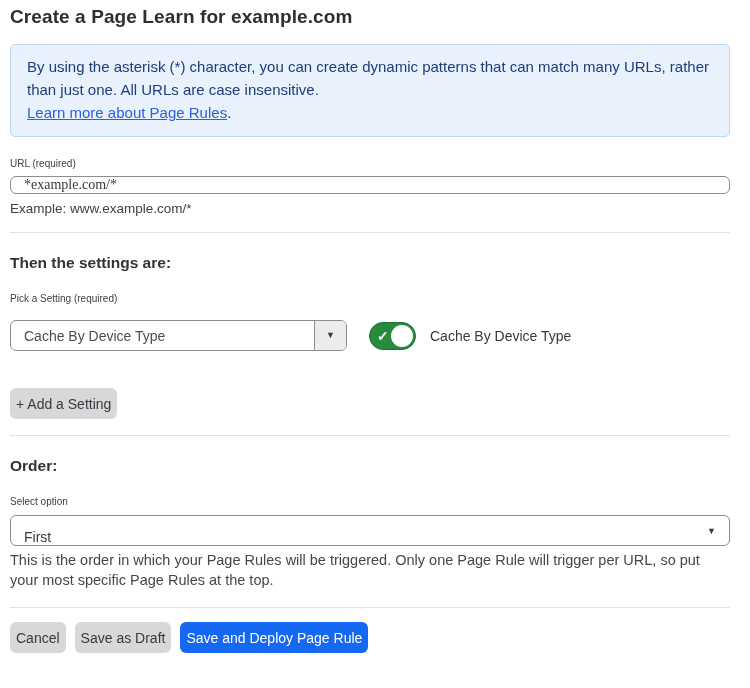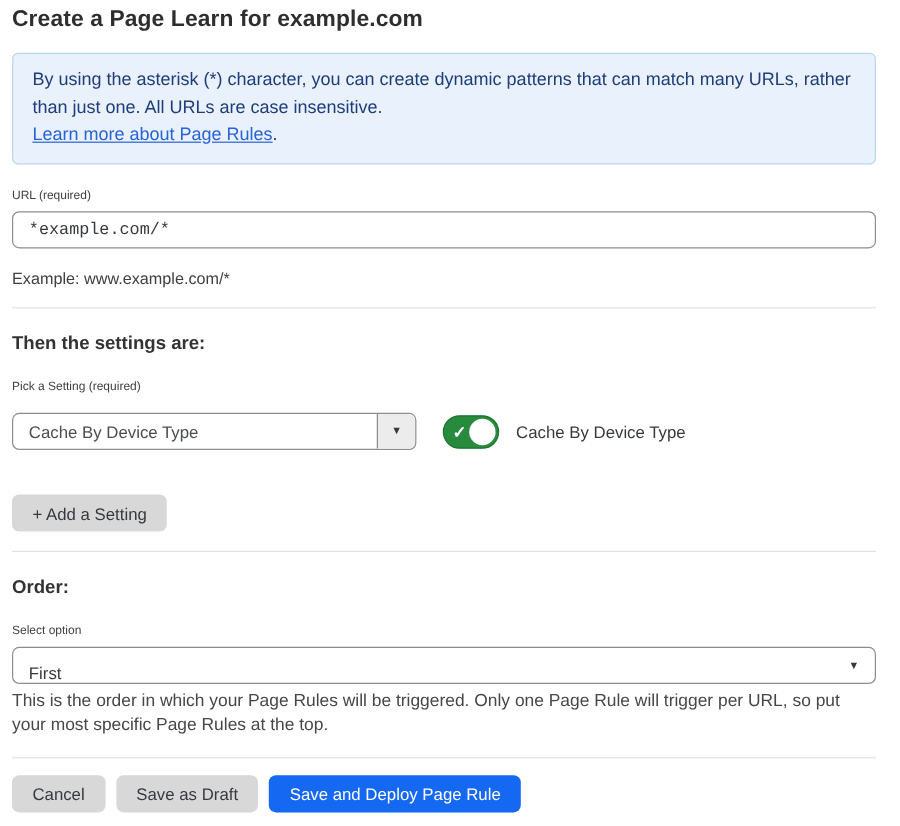--- a/index.html
+++ b/index.html
@@ -45,32 +45,32 @@
   .info-link-suffix { color: #1f3d7a; }
   
   .field-label {
     margin-top: 21px;
     font-size: 10px;
     color: #3e3e3e;
   }
   .text-input {
     margin-top: 7px;
     width: 100%;
-    height: 31px;
+    height: 18px;
     border: 1px solid #8d8d8d;
     border-radius: 6px;
     padding: 0 13px;
-    font-family: Liberation Mono, monospace;
+    font-family: Liberation Serif, serif;
     font-size: 14px;
     color: #36393f;
     background: #ffffff;
     outline: none;
   }
   .helper-text {
-    margin-top: 18px;
+    margin-top: 7px;
     font-size: 13.5px;
     color: #404040;
   }
   .divider {
     margin-top: 16px;
     border: none;
     border-top: 1px solid #e2e2e2;
     height: 0;
   }
   .section-heading {
@@ -153,21 +153,21 @@
     margin-left: 14px;
     font-size: 14px;
     color: #36393f;
   }
   
   .btn {
     display: inline-flex;
     align-items: center;
     justify-content: center;
     height: 31px;
-    padding: 0 17px;
+    padding: 0 6px;
     border: none;
     border-radius: 6px;
     font-family: "Liberation Sans", sans-serif;
     font-size: 14px;
     cursor: pointer;
     white-space: nowrap;
   }
   .btn-gray {
     background: #d8d8d8;
     color: #36393f;

